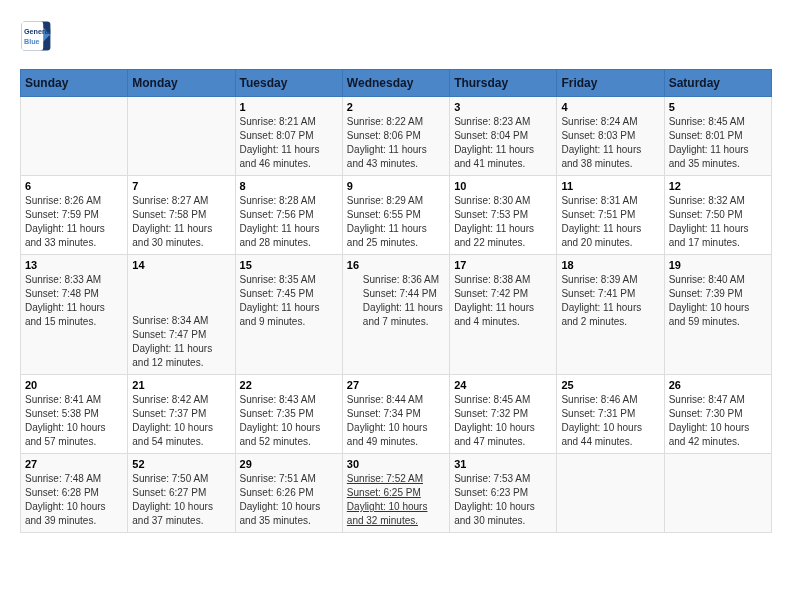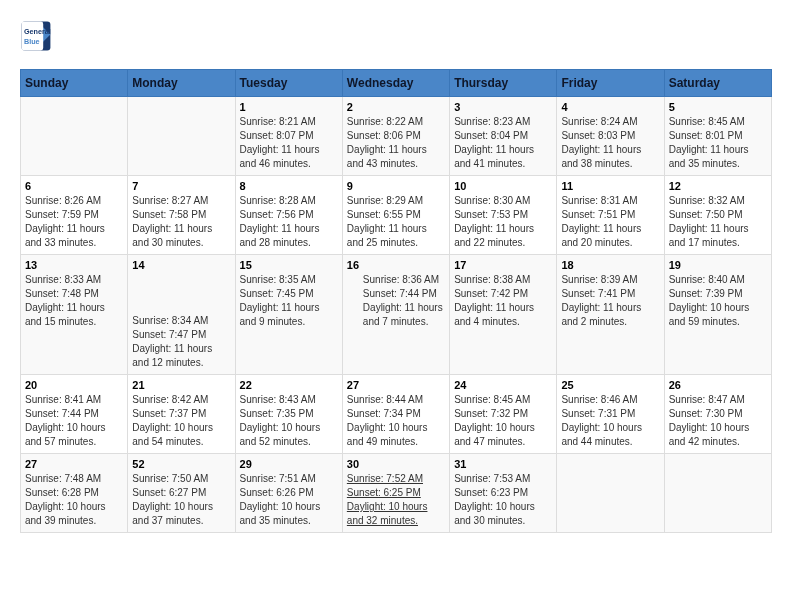--- a/index.html
+++ b/index.html
@@ -227,21 +227,21 @@
           <span class="day-num">19</span>
           <div class="day-info" style="white-space: pre-line;">Sunrise: 8:40 AM
 Sunset: 7:39 PM
 Daylight: 10 hours and 59 minutes.</div>
         </td>
       </tr>
       <tr>
         <td>
           <span class="day-num">20</span>
           <div class="day-info" style="white-space: pre-line;">Sunrise: 8:41 AM
-Sunset: 7:44 PM
+Sunset: 5:38 PM
 Daylight: 10 hours and 57 minutes.</div>
         </td>
         <td>
           <span class="day-num">21</span>
           <div class="day-info" style="white-space: pre-line;">Sunrise: 8:42 AM
 Sunset: 7:37 PM
 Daylight: 10 hours and 54 minutes.</div>
         </td>
         <td>
           <span class="day-num">22</span>

